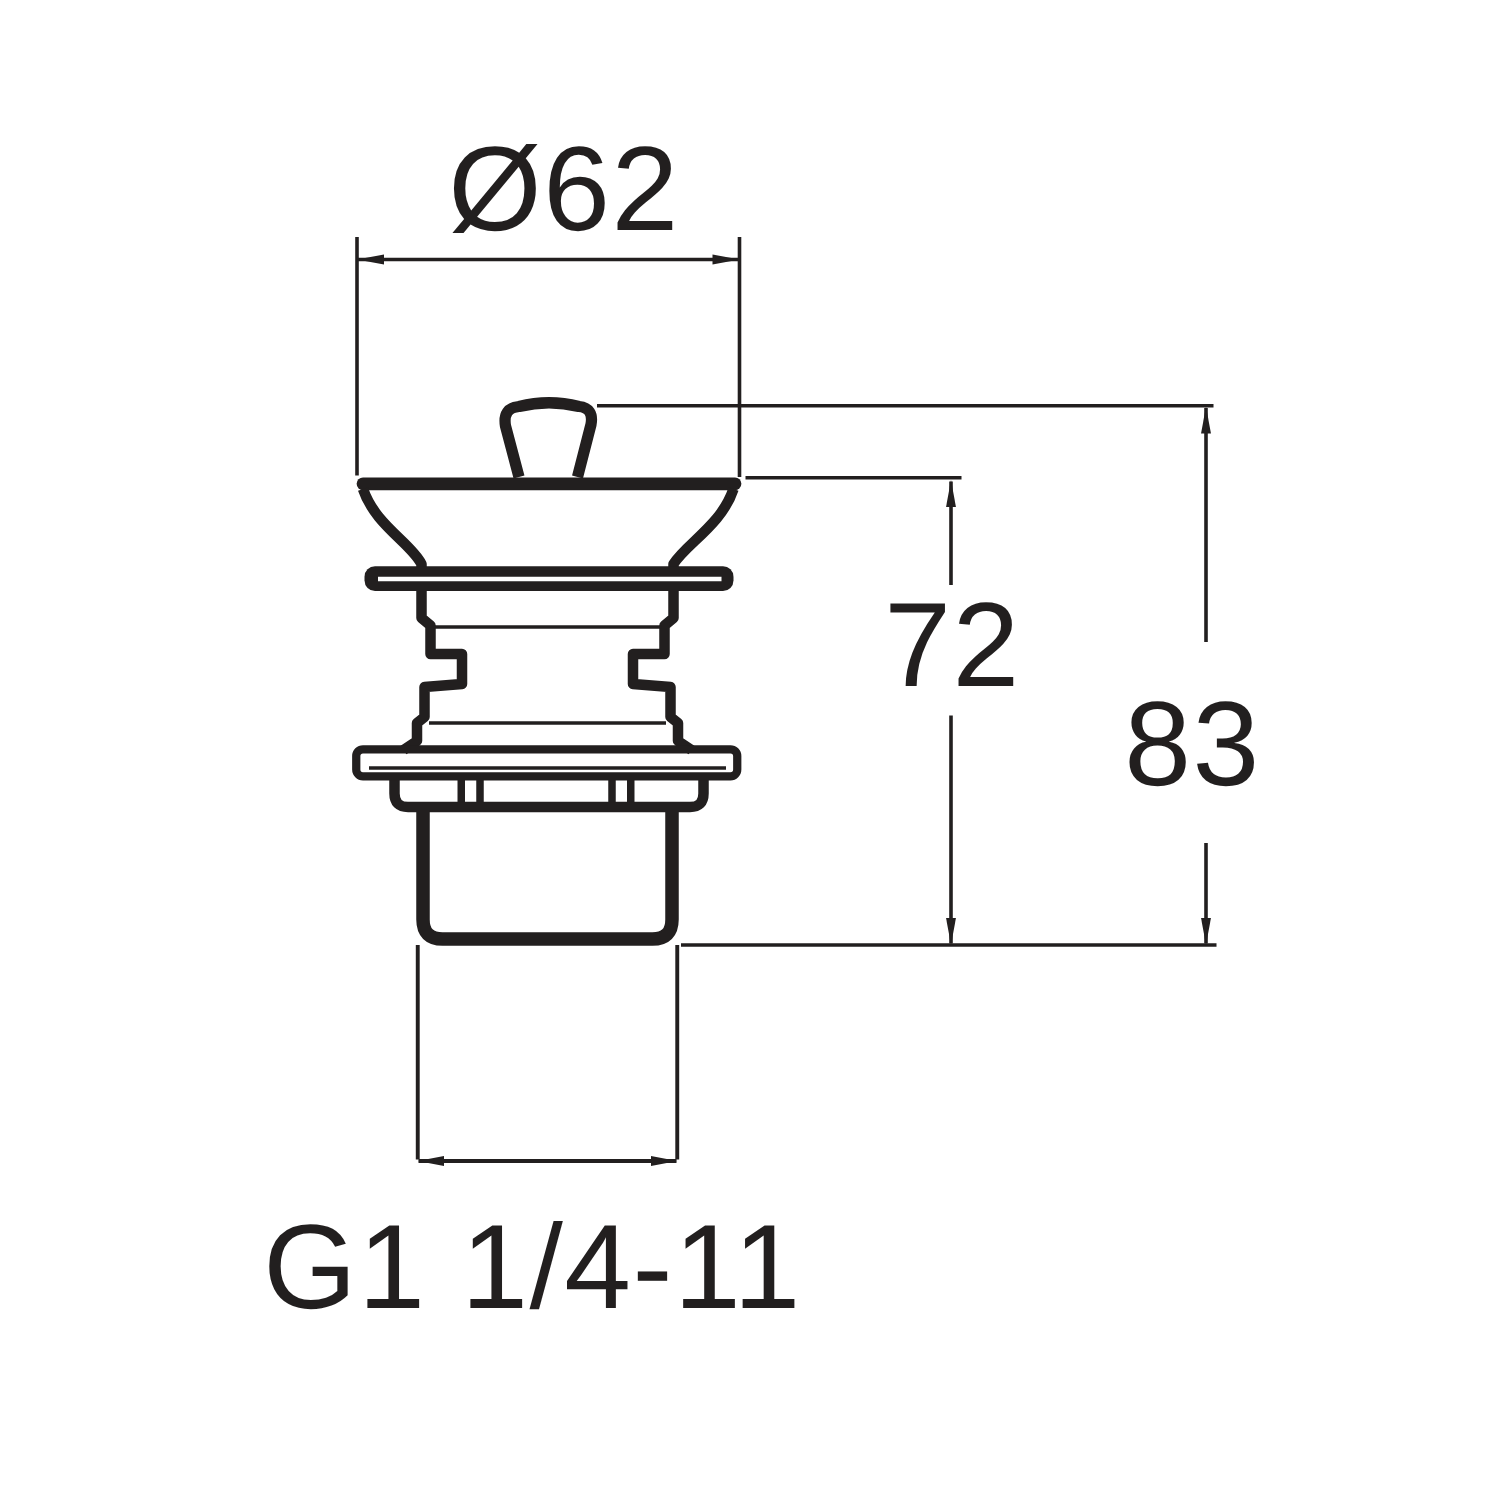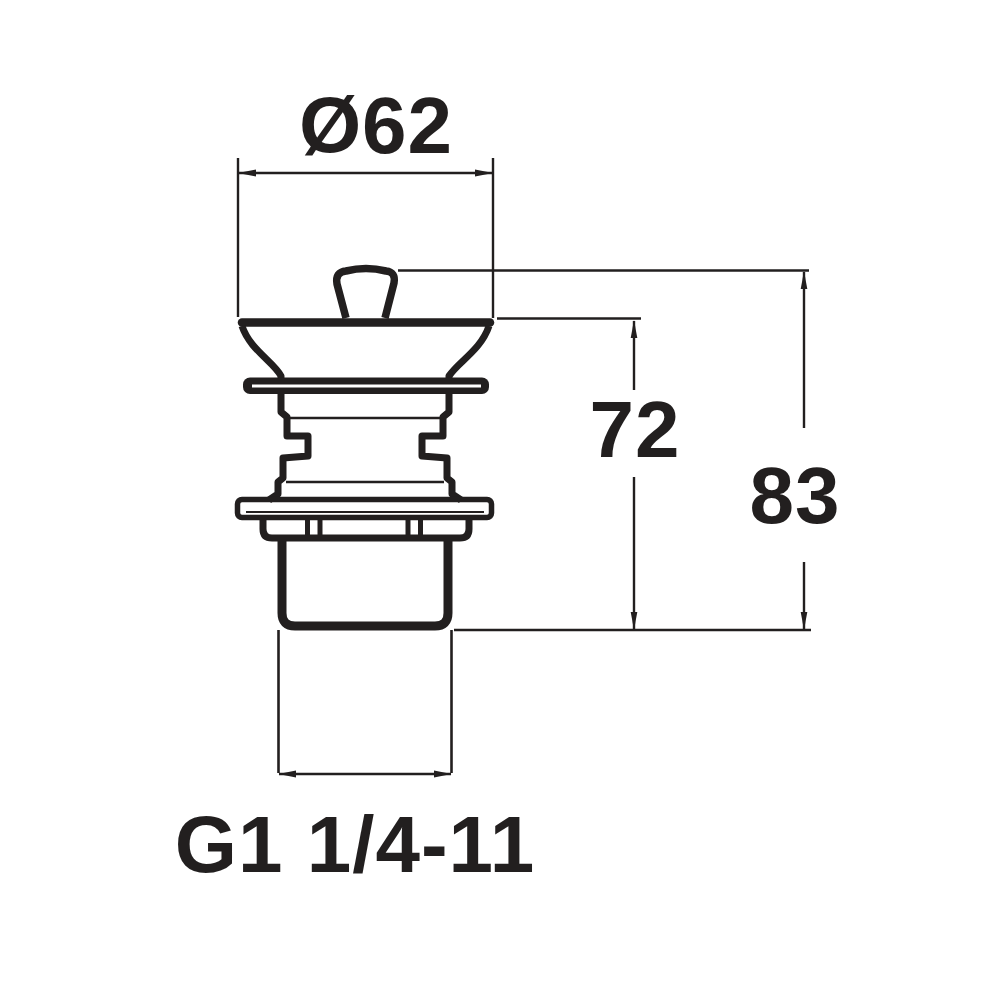--- a/index.html
+++ b/index.html
@@ -1,19 +1,19 @@
 <!DOCTYPE html>
 <html style="--line: #221f1f; --bg: #ffffff;"><head>
 <meta charset="utf-8">
 <style>
   :root { --line:#221f1f; --bg:#ffffff; }
   html,body { margin:0; padding:0; background:#fff; }
   .stage {
     position:relative; width:1000px; height:1000px;
-    background:var(--bg); overflow:hidden;font-weight:bold;
+    background:var(--bg); overflow:hidden;
   }
   .stage svg { display:block; width:1000px; height:1000px; }
   .dim-text {
     font-family:"Liberation Sans", sans-serif;
     font-size:80px;
     letter-spacing:1px;
     fill:var(--line);
   }
   .outline { stroke:var(--line); fill:none; stroke-linejoin:round; }
   .thin   { stroke:var(--line); fill:none; }

